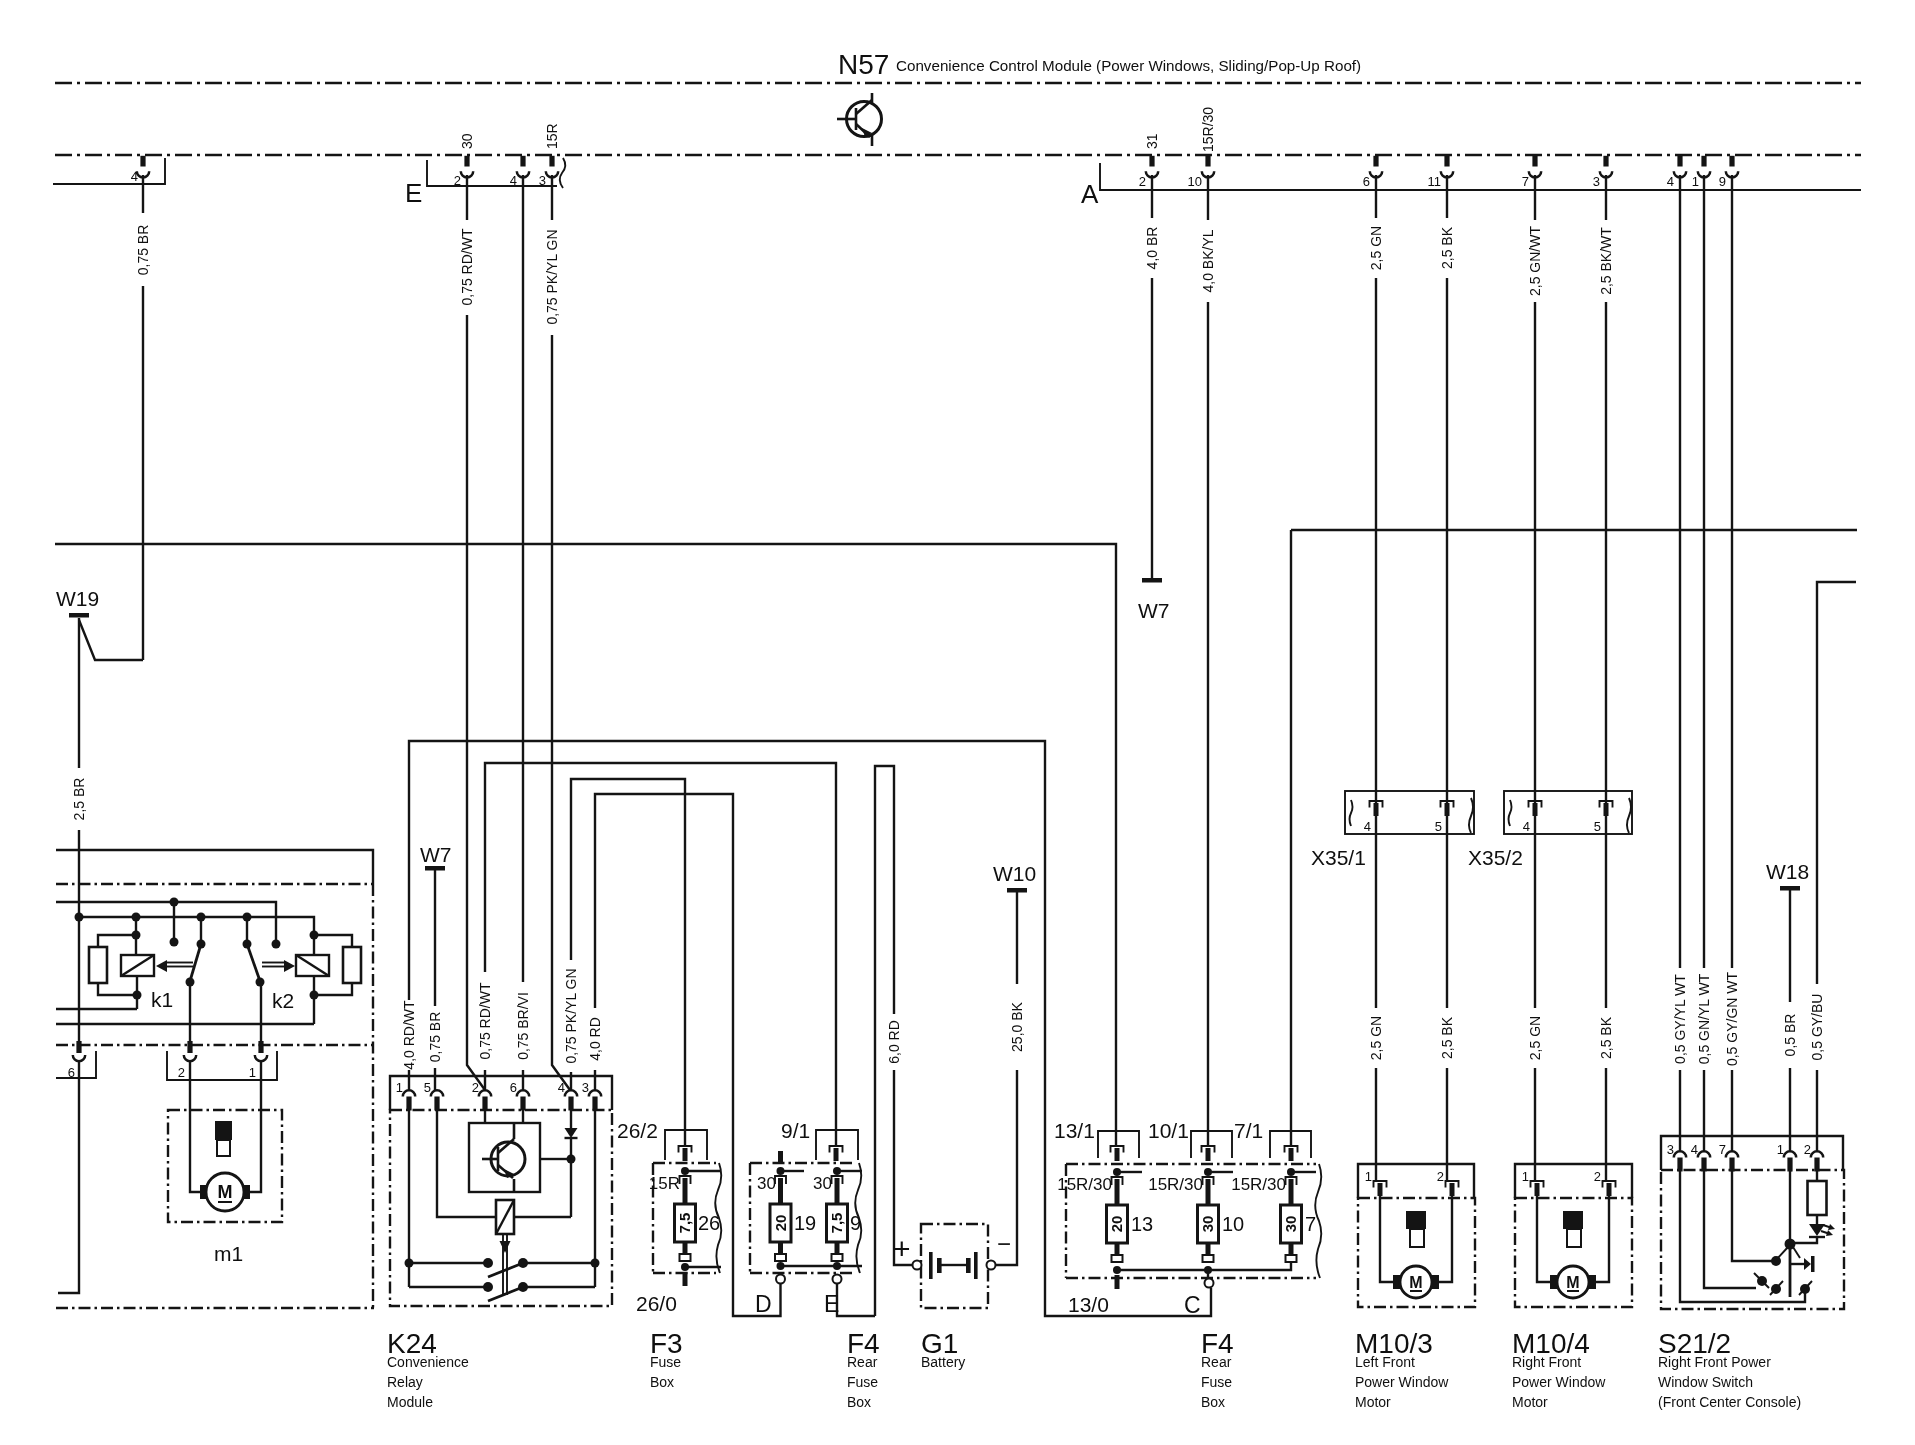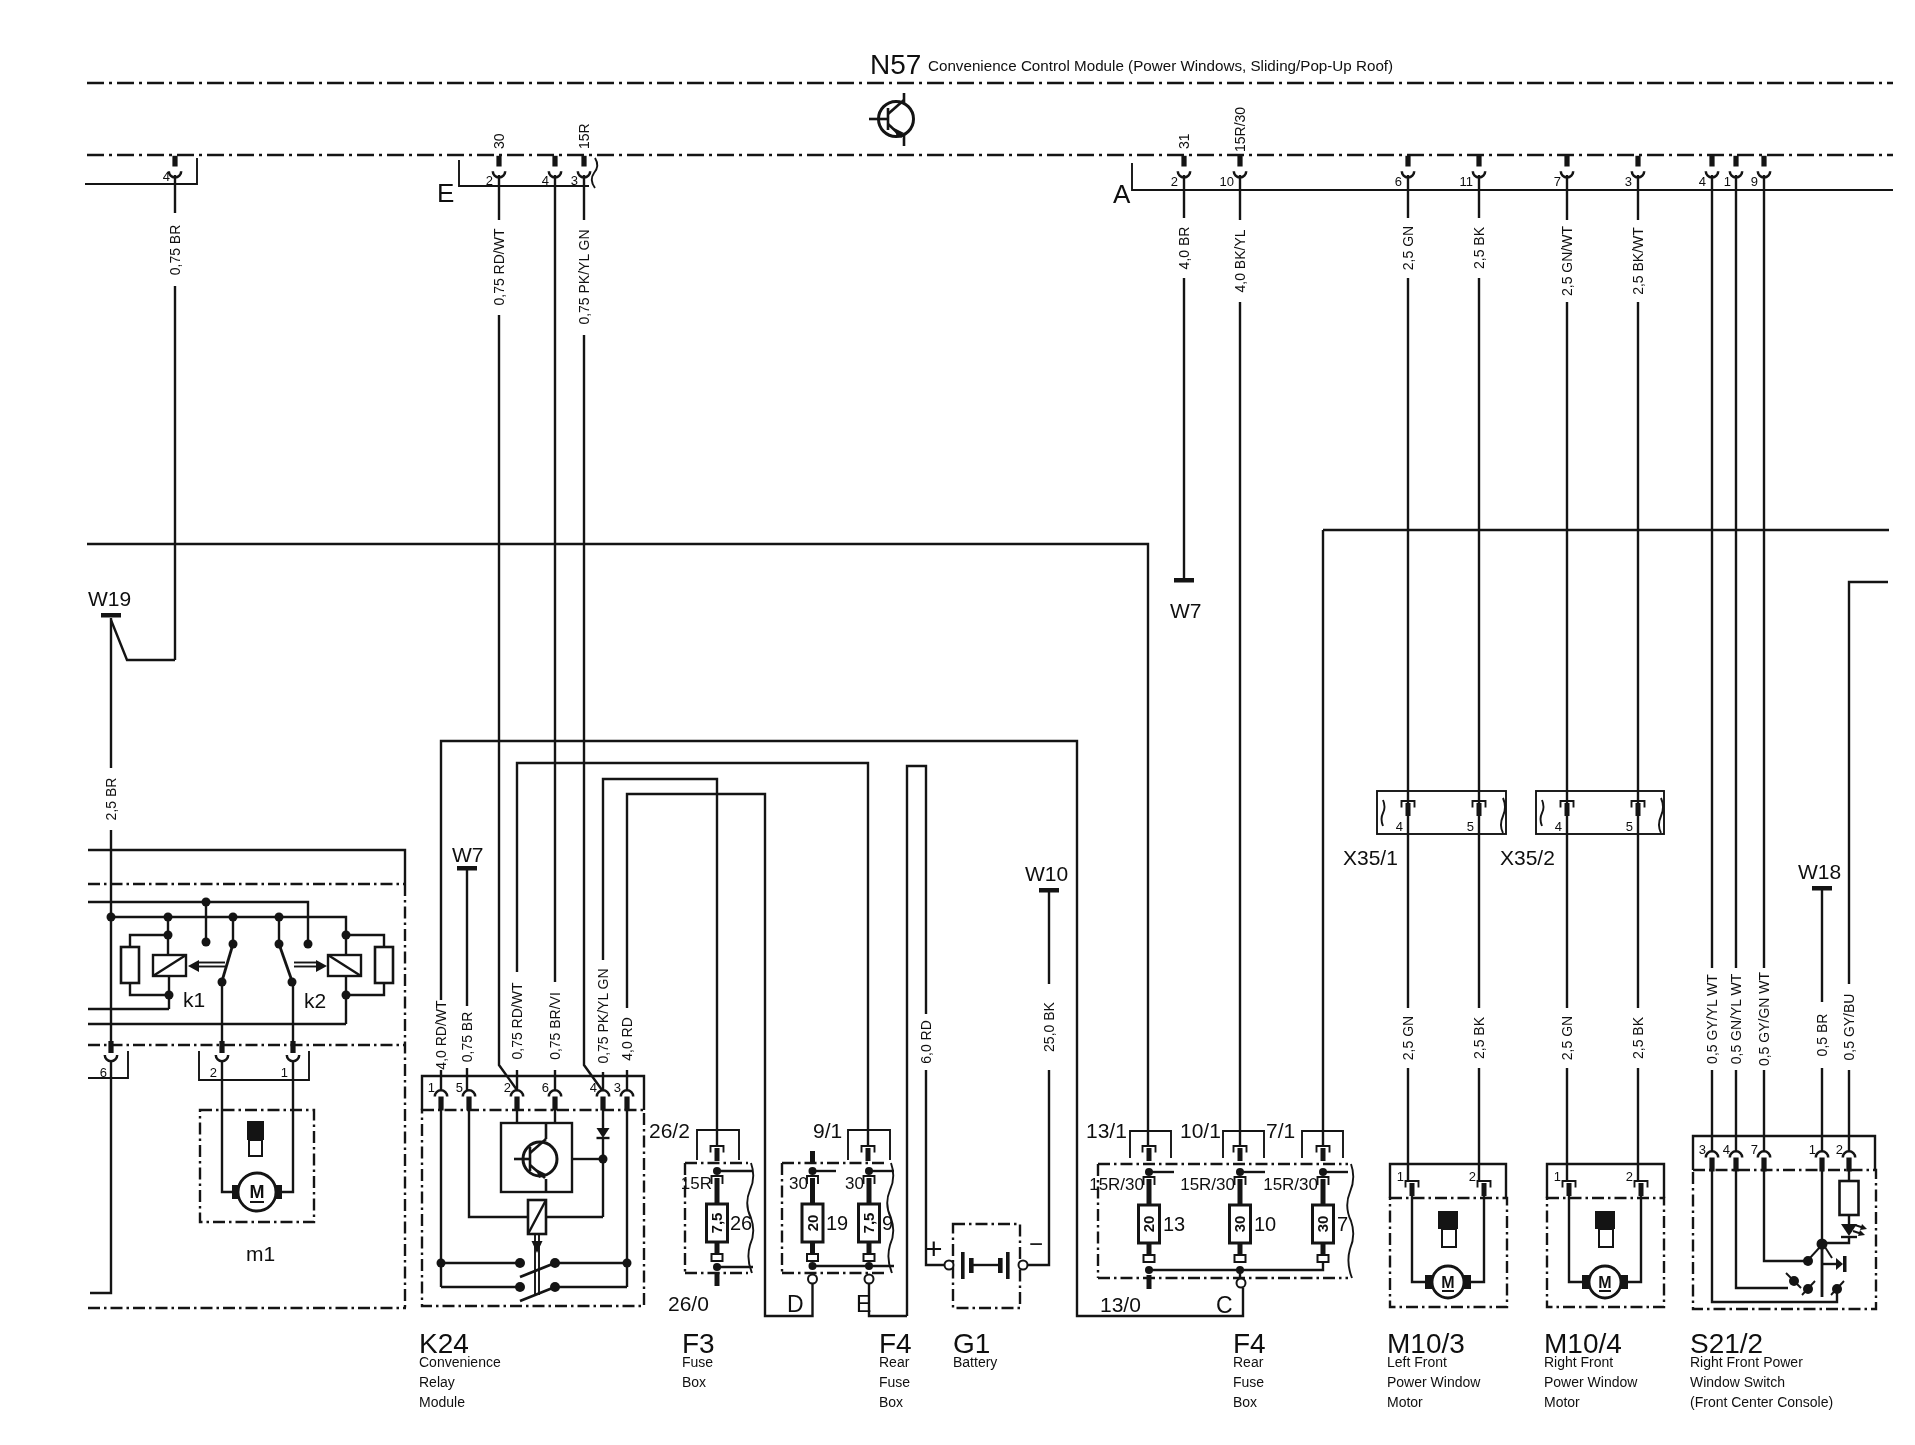--- a/index.html
+++ b/index.html
@@ -1,16 +1,16 @@
 <!DOCTYPE html>
 <html><head>
 <meta charset="utf-8">
 <style>
 html,body{margin:0;padding:0;background:#fff;}
-#page{position:relative;width:1675px;height:1445px;background:#ffffff;margin-left:32px;}
+#page{position:relative;width:1675px;height:1445px;background:#ffffff;}
 svg{position:absolute;left:0;top:0;}
 text{font-family:"Liberation Sans",sans-serif;fill:#0f0f0f;}
 .w{fill:none;stroke:#141414;stroke-width:2.4;}
 .w3{fill:none;stroke:#141414;stroke-width:2.8;}
 .thn{fill:none;stroke:#141414;stroke-width:1.9;}
 .dd{fill:none;stroke:#141414;stroke-width:2.4;stroke-dasharray:12 4 2.5 4;}
 .ddt{fill:none;stroke:#141414;stroke-width:2.5;stroke-dasharray:17 5 3 5;}
 .blk{fill:#141414;stroke:none;}
 .wht{fill:#fff;stroke:#141414;stroke-width:2;}
 .box3{fill:none;stroke:#141414;stroke-width:3;}

